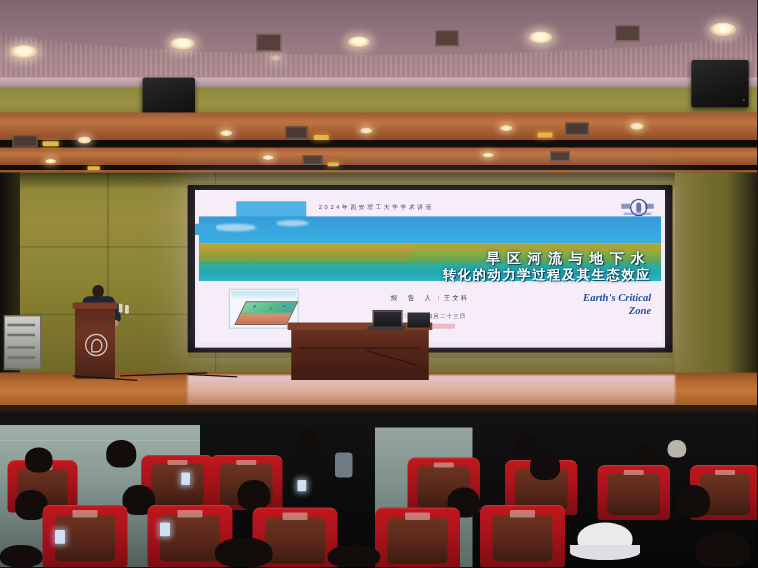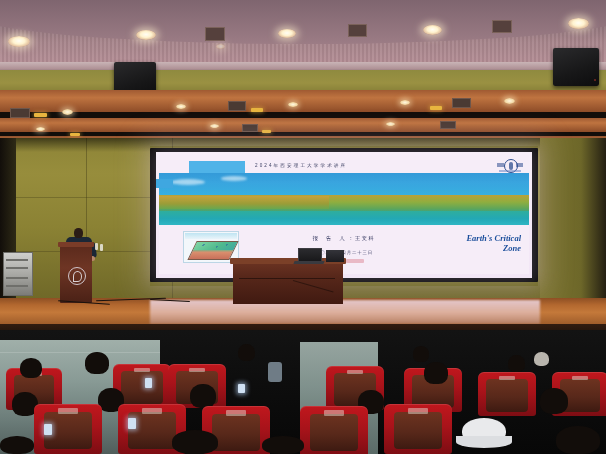--- a/index.html
+++ b/index.html
@@ -245,20 +245,22 @@
         <div class="photo">
           <div class="ph-sky"></div>
           <div class="ph-cloud" style="left:12px;top:6px;width:34px;height:6px;"></div>
           <div class="ph-cloud" style="left:62px;top:3px;width:26px;height:5px;"></div>
           <div class="ph-grass"></div>
           <div class="ph-grass2"></div>
           <div class="ph-water"></div>
           <div class="ph-veil"></div>
         </div>
 
+        <div class="title1">旱区河流与地下水</div>
+        <div class="title2">转化的动力学过程及其生态效应</div>
 
         <div class="thumb">
           <div class="thumb-sky"></div>
           <div class="blk">
             <div class="blk-top"></div>
             <div class="blk-dots"></div>
           </div>
         </div>
         <div class="thumb-tag"></div>
 

